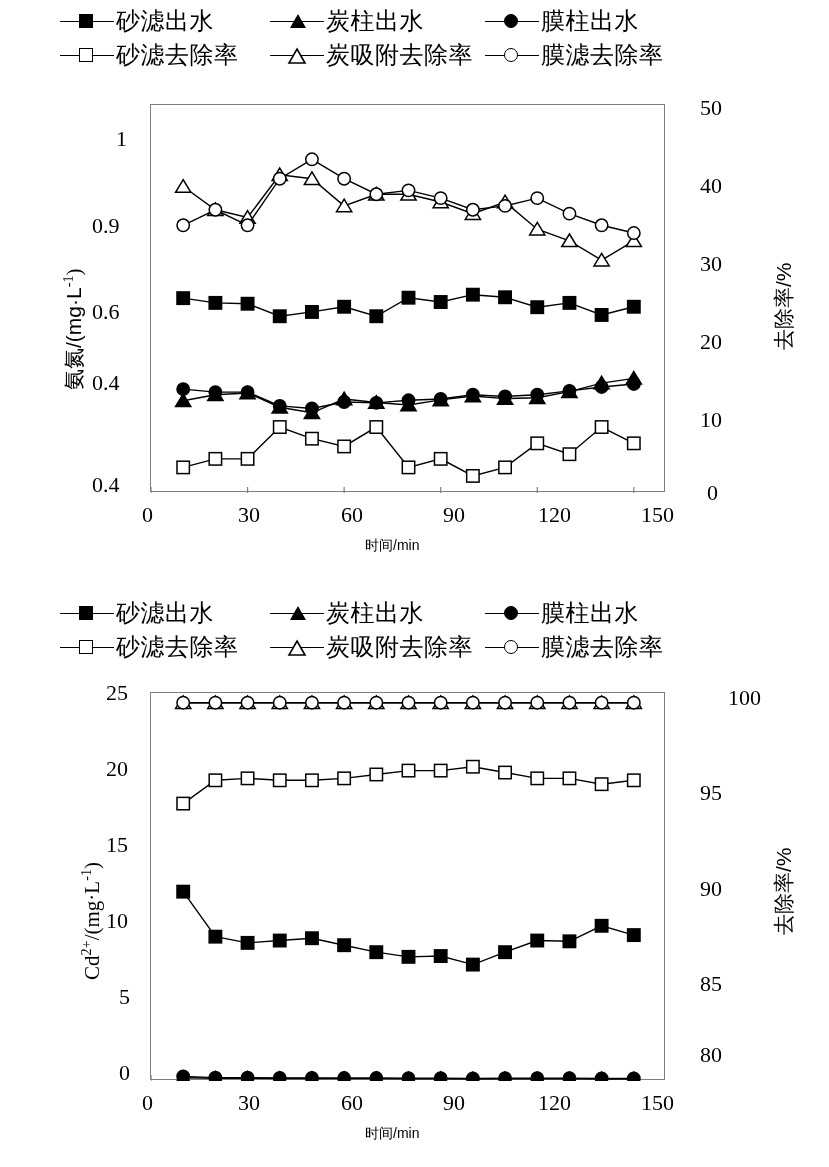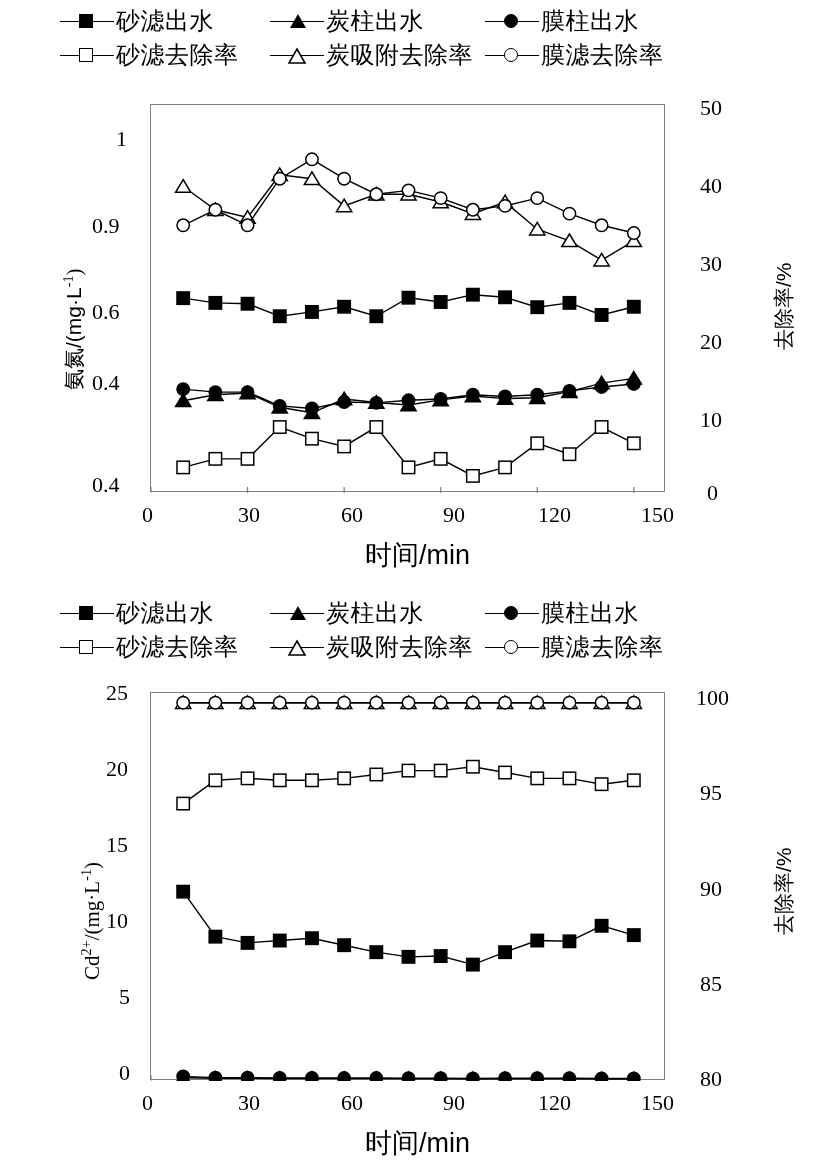--- a/index.html
+++ b/index.html
@@ -106,21 +106,21 @@
   }
   .tick-label {
     position: absolute;
     font-family: "Liberation Serif", serif;
     font-size: 22px;
     white-space: nowrap;
   }
   .x-title {
     position: absolute;
     font-family: "Liberation Sans", sans-serif;
-    font-size: 27px;
+    font-size: 14px;
     white-space: nowrap;
   }
   .y-title {
     position: absolute;
     font-family: "Liberation Serif", serif;
     font-size: 21px;
     white-space: nowrap;
     transform-origin: 0 0;
     transform: rotate(-90deg);
   }
@@ -470,25 +470,25 @@
         </svg>
     </div>
 
     <div class="tick-label" style="left:106px; top:100px;">25</div>
     <div class="tick-label" style="left:106px; top:176px;">20</div>
     <div class="tick-label" style="left:106px; top:252px;">15</div>
     <div class="tick-label" style="left:106px; top:328px;">10</div>
     <div class="tick-label" style="left:119px; top:404px;">5</div>
     <div class="tick-label" style="left:119px; top:480px;">0</div>
 
-    <div class="tick-label" style="left:696px; top:105px;">100</div>
+    <div class="tick-label" style="left:728px; top:105px;">100</div>
     <div class="tick-label" style="left:700px; top:200px;">95</div>
     <div class="tick-label" style="left:700px; top:296px;">90</div>
     <div class="tick-label" style="left:700px; top:391px;">85</div>
-    <div class="tick-label" style="left:700px; top:486px;">80</div>
+    <div class="tick-label" style="left:700px; top:462px;">80</div>
 
     <div class="tick-label" style="left:142px; top:510px;">0</div>
     <div class="tick-label" style="left:238px; top:510px;">30</div>
     <div class="tick-label" style="left:341px; top:510px;">60</div>
     <div class="tick-label" style="left:443px; top:510px;">90</div>
     <div class="tick-label" style="left:538px; top:510px;">120</div>
     <div class="tick-label" style="left:641px; top:510px;">150</div>
 
     <div class="x-title" style="left:365px; top:545px;">时间/min</div>
 

